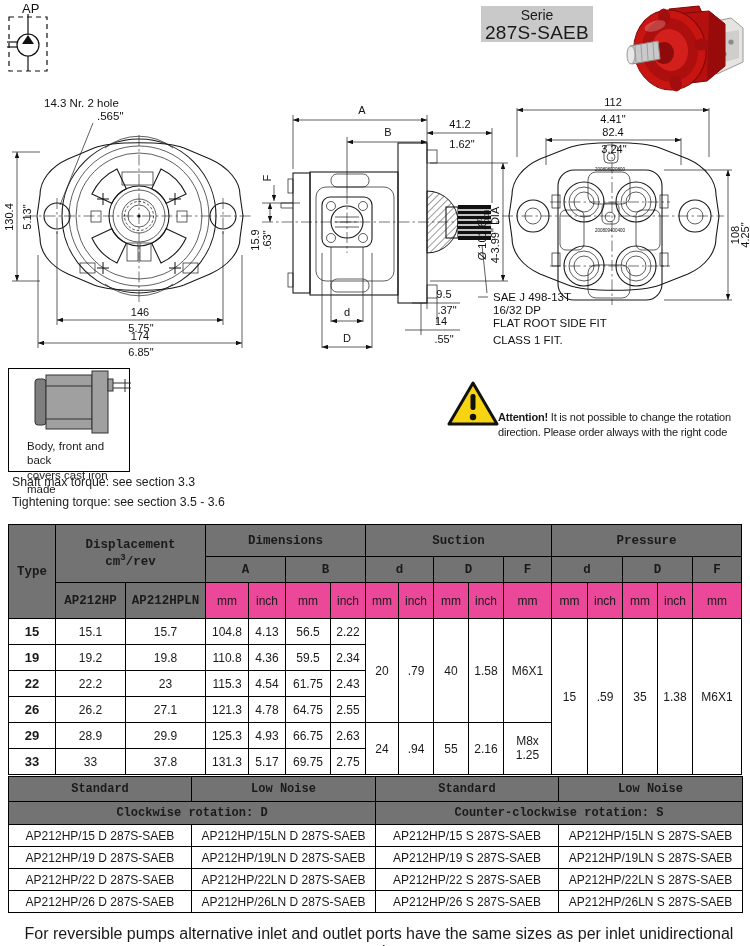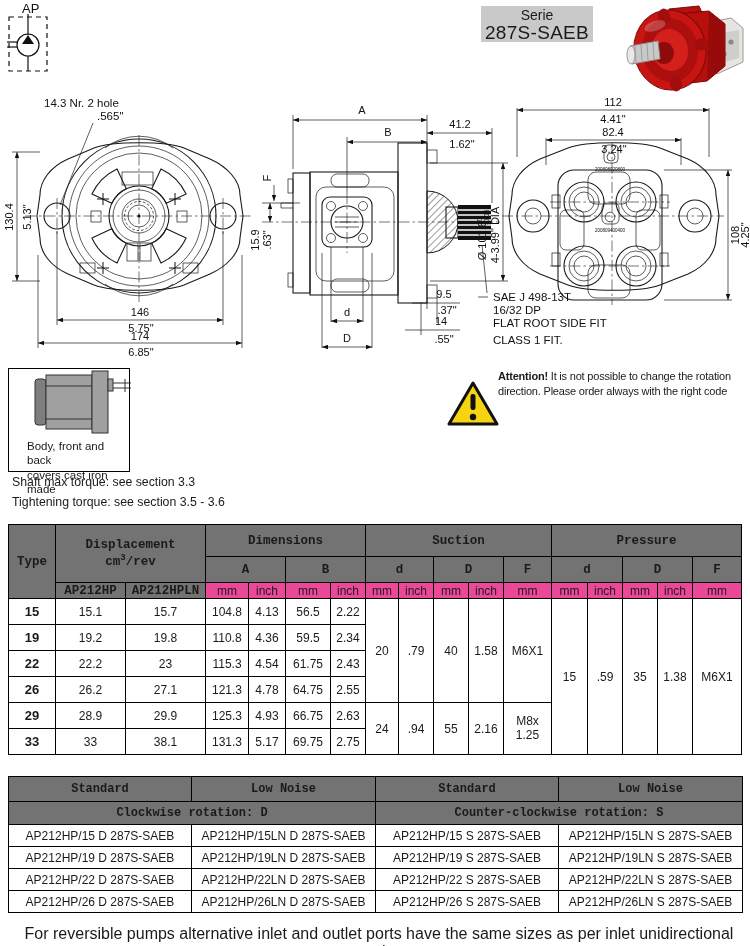--- a/index.html
+++ b/index.html
@@ -20,21 +20,21 @@
   .cl{fill:none;stroke:#1a1a1a;stroke-width:0.6;stroke-dasharray:11 3 2.5 3;}
   .dash{fill:none;stroke:#1a1a1a;stroke-width:0.8;stroke-dasharray:2.5 2;}
   .dim{fill:none;stroke:#1a1a1a;stroke-width:0.7;}
   .whiteface{fill:#fff;stroke:#1a1a1a;stroke-width:1.1;}
   
   #material-box{left:8px;top:368px;width:122px;height:104px;border:1px solid #000;
                 box-sizing:border-box;text-align:center;padding-left:12px;}
   #material-box .cap{font-size:11.5px;line-height:1.25;text-align:left;padding-left:6px;}
   
   .notetext{font-size:12.3px;}
-  #attention-text{left:498px;top:369px;font-size:11px;letter-spacing:-0.2px;
+  #attention-text{left:498px;top:410px;font-size:11px;letter-spacing:-0.2px;
                   line-height:15px;white-space:nowrap;}
   
   table{border-collapse:collapse;table-layout:fixed;font-size:12px;}
   td{border:1px solid #000;text-align:center;vertical-align:middle;padding:0;
      overflow:hidden;}
   .h{background:#737373;font-weight:bold;font-size:12.5px;font-family:Liberation Mono, monospace;}
   .u{background:#ec4899;font-weight:normal;font-size:12px;}
   .tcol{font-weight:bold;font-size:13px;}
   .pre{white-space:pre-line;line-height:1.15;}
   #spec-table{left:8px;top:524px;width:734px;}
@@ -375,21 +375,21 @@
     <tr style="height:26px">
       <td class="h" colspan="2">A</td>
       <td class="h" colspan="2">B</td>
       <td class="h" colspan="2">d</td>
       <td class="h" colspan="2">D</td>
       <td class="h">F</td>
       <td class="h" colspan="2">d</td>
       <td class="h" colspan="2">D</td>
       <td class="h">F</td>
     </tr>
-    <tr style="height:16px">
+    <tr style="height:36px">
       <td class="h">AP212HP</td>
       <td class="h">AP212HPLN</td>
       <td class="u">mm</td>
       <td class="u">inch</td>
       <td class="u">mm</td>
       <td class="u">inch</td>
       <td class="u">mm</td>
       <td class="u">inch</td>
       <td class="u">mm</td>
       <td class="u">inch</td>
@@ -457,21 +457,21 @@
       <td rowspan="2">24</td>
       <td rowspan="2">.94</td>
       <td rowspan="2">55</td>
       <td rowspan="2">2.16</td>
       <td rowspan="2" class="pre">M8x
 1.25</td>
     </tr>
     <tr style="height:26px">
       <td class="tcol">33</td>
       <td>33</td>
-      <td>38.1</td>
+      <td>37.8</td>
       <td>131.3</td>
       <td>5.17</td>
       <td>69.75</td>
       <td>2.75</td>
     </tr>
   </tbody>
     </table>
 
   <table id="rot-table" class="abs">
     <colgroup>

